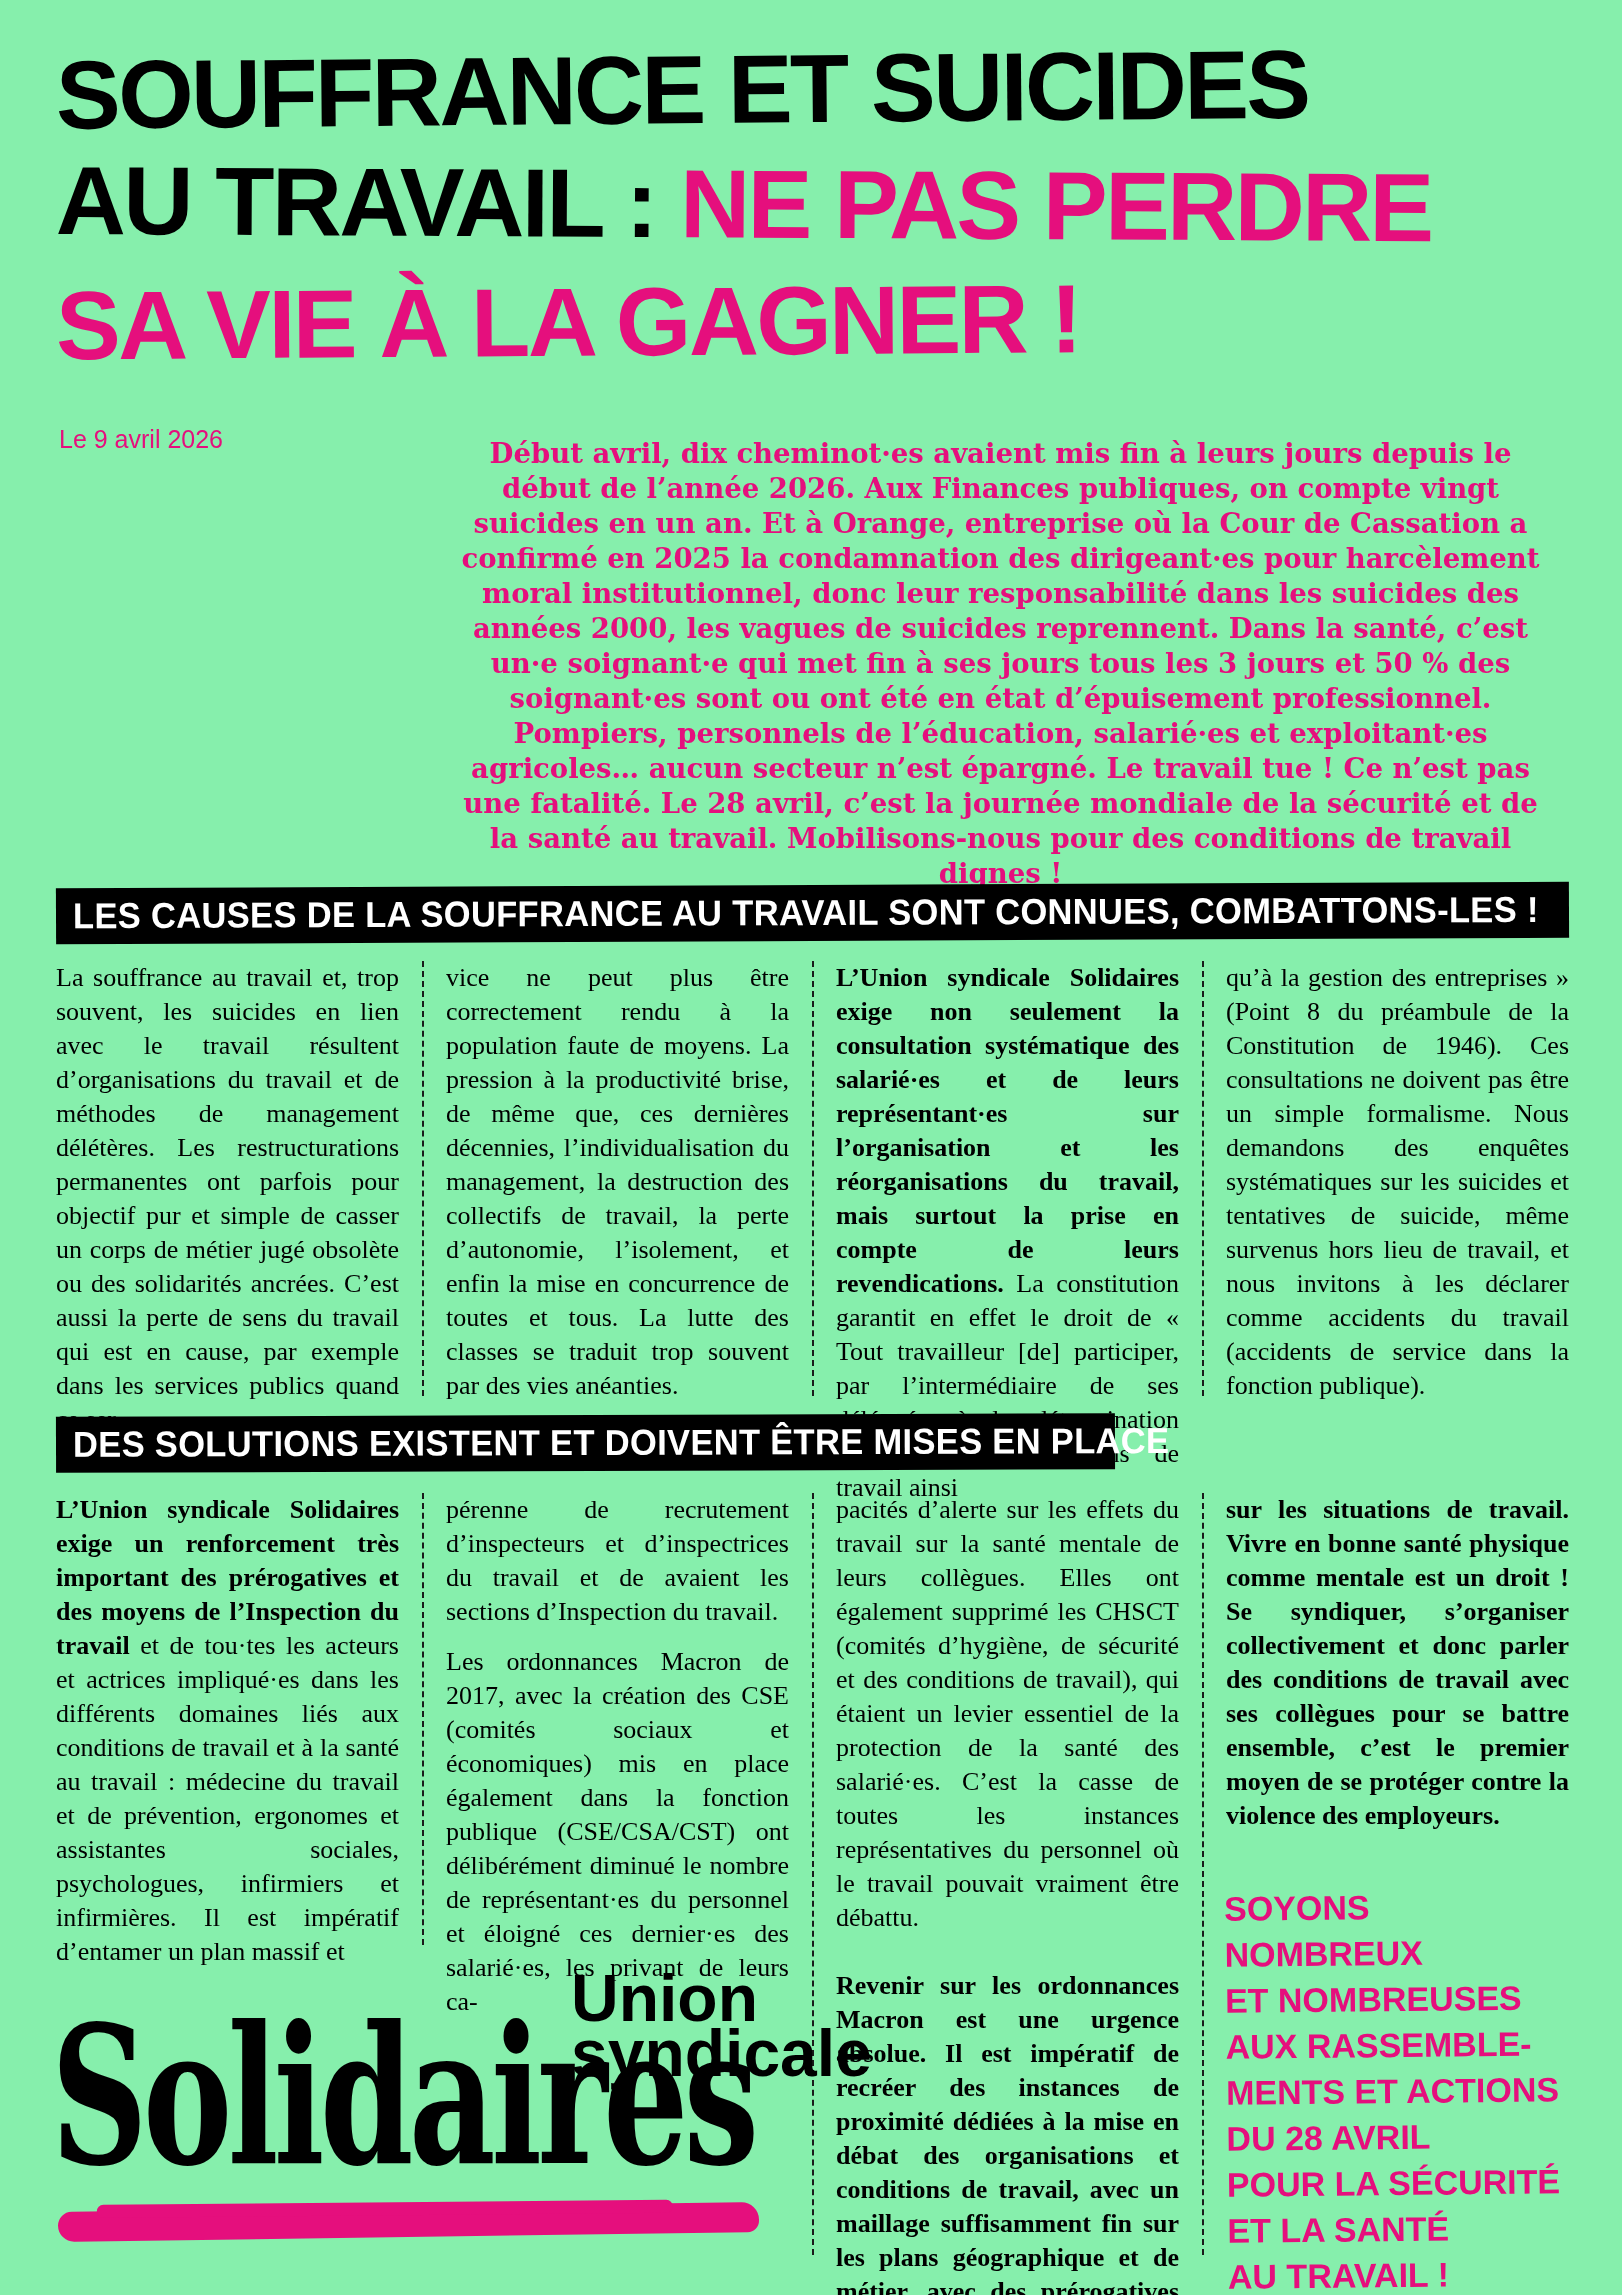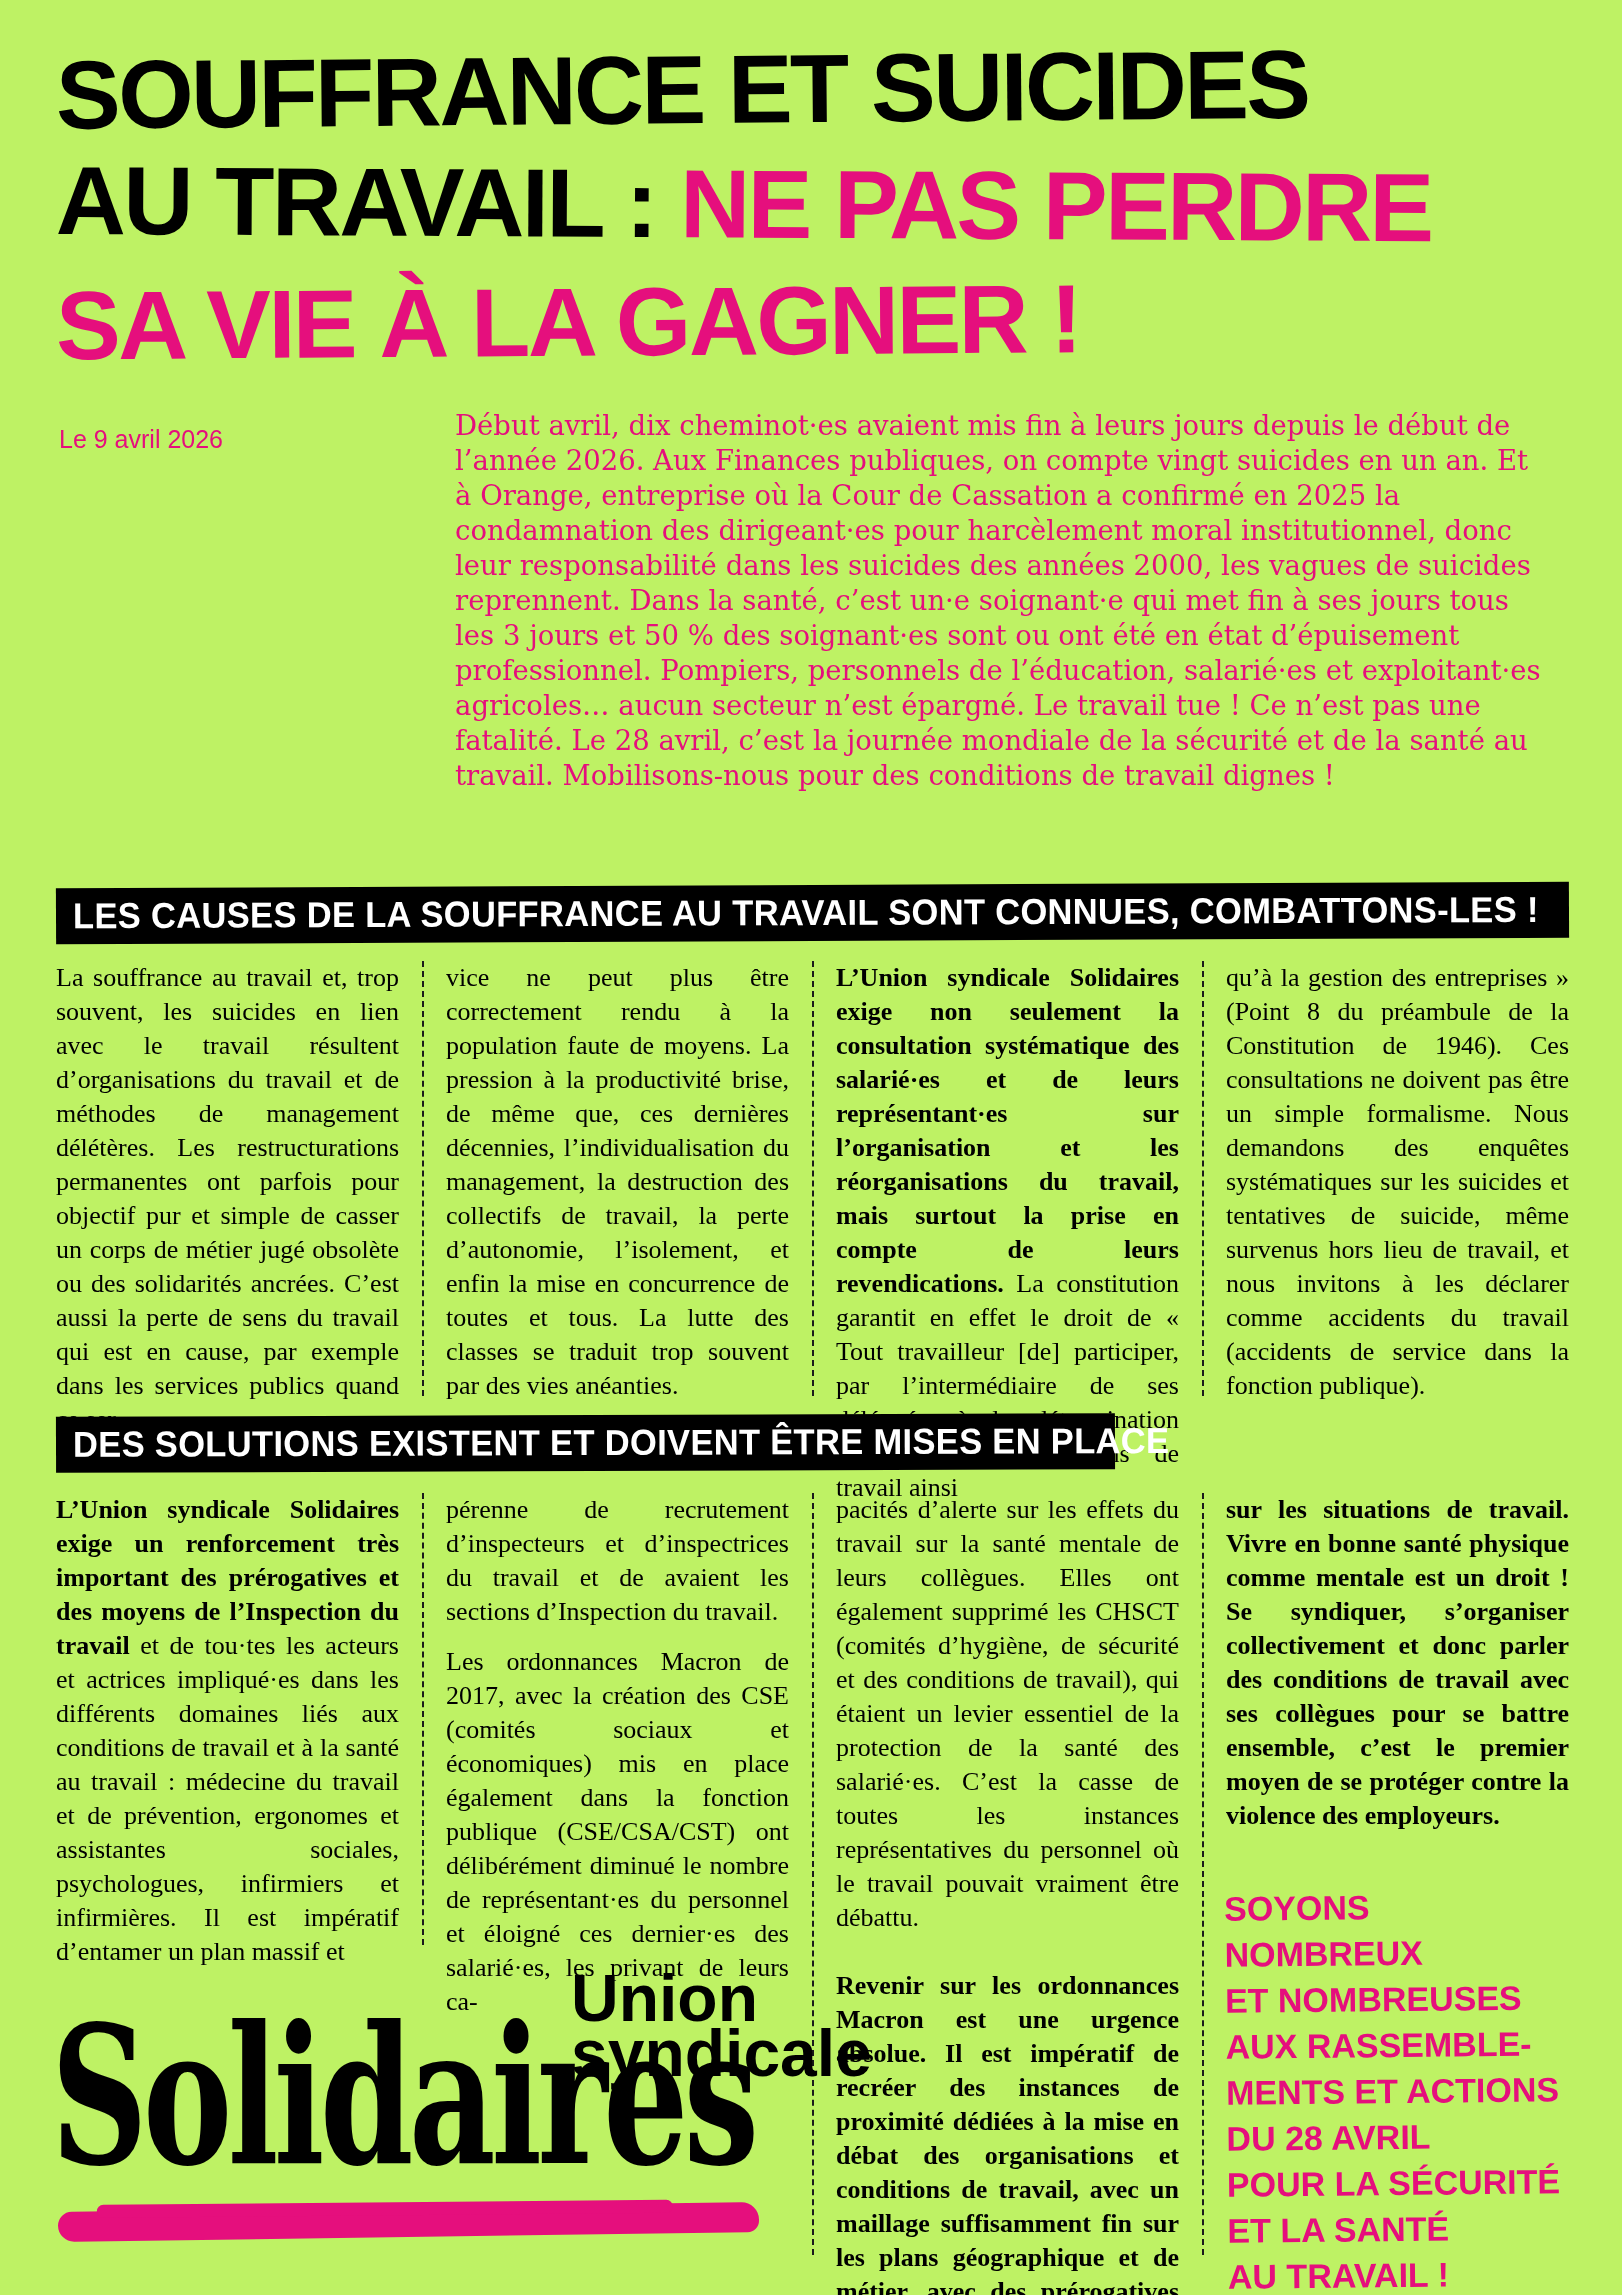--- a/index.html
+++ b/index.html
@@ -1,19 +1,19 @@
 <!DOCTYPE html>
 <html style="font-size:10.5px"><head>
 <meta charset="utf-8">
 <style>
   html,body{margin:0;padding:0;background:#ffffff;}
   .page{
     position:relative;
     width:1623px;height:2295px;
-    background:#bef264;
+    background:#86efac;
     font-family:"Liberation Serif", serif;
     color:#000;
     overflow:hidden;
   }
 
   
   .title{
     position:absolute;left:56px;top:31px;width:1525px;
     font-family:"Liberation Sans", sans-serif;
     font-weight:900;
@@ -29,26 +29,26 @@
   .title .seg-black{color:#000;margin-right:25px;}
   .title .seg-pink,.title .pink{color:#e50f7d;}
 
   .dateline{
     position:absolute;left:59px;top:425px;
     font-family:"Liberation Sans", sans-serif;
     font-weight:normal;font-size:25px;color:#e50f7d;
   }
 
   .intro{
-    position:absolute;left:455px;top:408px;width:1091px;
+    position:absolute;left:455px;top:436px;width:1091px;
     font-family:"DejaVu Serif", serif;
-    font-weight:normal;
+    font-weight:bold;
     font-size:27.5px;line-height:35px;
     color:#e50f7d;
-    text-align:left;
+    text-align:center;
   }
 
   
   .bar{
     position:absolute;height:56px;background:#000;
     display:flex;align-items:center;
     padding-left:17px;box-sizing:border-box;
   }
   .bar1{left:56px;top:885px;width:1513px;transform:rotate(-0.25deg);}
   .bar2{left:56px;top:1415px;width:1059px;transform:rotate(-0.2deg);}

